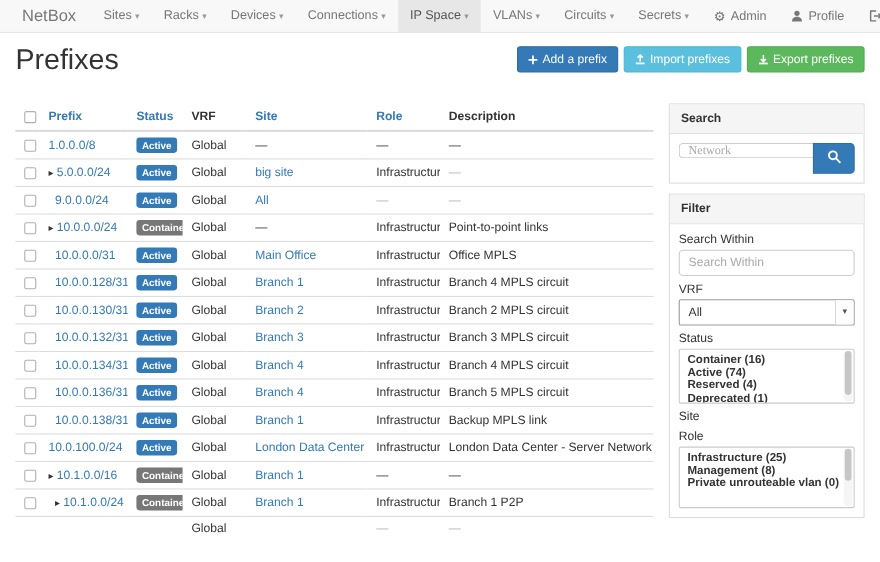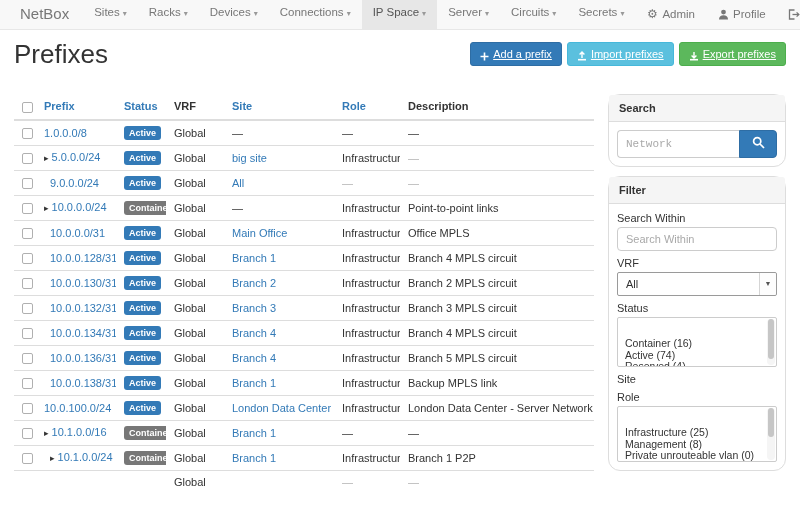--- a/index.html
+++ b/index.html
@@ -1,37 +1,37 @@
 <!DOCTYPE html>
 <html><head>
 <meta charset="utf-8">
 <style>
   * { margin:0; padding:0; box-sizing:border-box; }
   html,body { width:800px; height:511px; overflow:hidden; background:#fff;
     font-family:"Liberation Sans","DejaVu Sans",sans-serif; font-size:11px; color:#333; }
 
   
   .navbar { height:30px; background:#f8f8f8; border-bottom:1px solid #e7e7e7;
-    display:flex; align-items:flex-end; padding:0 8px; }
+    display:flex; align-items:center; padding:0 8px; }
   .brand { color:#777; font-size:15px; line-height:30px; padding:0 14px 0 12px; text-decoration:none; }
   .nav { display:flex; list-style:none; }
   .nav li { color:#777; font-size:11.5px; line-height:30px; padding:0 11px; cursor:pointer; white-space:nowrap; }
   .nav li.active { background:#e7e7e7; color:#555; }
   .nav .caret { font-size:8px; margin-left:3px; color:#999; }
   .nav-right { margin-left:auto; display:flex; list-style:none; }
   .nav-right li { display:flex; align-items:center; gap:4px; }
   .navicon { display:inline-flex; width:12px; height:12px; align-items:center; justify-content:center; color:#777; font-size:12px; }
 
   
   .container { padding:0 14px; }
   .header-bar { display:flex; align-items:flex-start; margin:6px 0 22px; }
   h1 { font-size:26px; font-weight:400; color:#333; line-height:36px; }
   .btn-group { margin-left:auto; margin-top:6px; display:flex; gap:5px; }
   .btn { border-radius:3px; color:#fff; font-size:11px; line-height:14px; padding:4px 9px;
-    display:inline-flex; align-items:flex-end; gap:4px; cursor:pointer; border:1px solid transparent; white-space:nowrap;text-decoration:underline; }
+    display:inline-flex; align-items:center; gap:4px; cursor:pointer; border:1px solid transparent; white-space:nowrap; }
   .btn-primary { background:#337ab7; border-color:#2e6da4; }
   .btn-info    { background:#5bc0de; border-color:#46b8da; }
   .btn-success { background:#5cb85c; border-color:#4cae4c; }
   .btn svg { display:block; }
 
   
   .main-row { display:flex; gap:14px; align-items:flex-start; }
   .table-wrap { flex:1; min-width:0; }
   .sidebar { width:178px; flex:0 0 178px; }
 
@@ -46,57 +46,57 @@
   .checkbox { display:inline-block; width:11px; height:11px; border:1px solid #b0b0b0; border-radius:2px; background:#fff; vertical-align:middle; cursor:pointer; }
   .indent { display:inline-block; }
   .tree-caret { color:#333; font-size:9px; margin-right:3px; cursor:pointer; }
   .badge { display:inline-block; min-width:30px; text-align:center; color:#fff; font-size:9px; font-weight:bold;
     padding:2px 5px; border-radius:3px; line-height:10px; }
   .badge-primary { background:#337ab7; }
   .badge-default { background:#777; }
   .muted { color:#b3b3b3; }
 
   
-  .panel { border:1px solid #ddd; border-radius:12px; background:#fff; margin-bottom:9px; }
+  .panel { border:1px solid #ddd; border-radius:0; background:#fff; margin-bottom:9px; }
   .panel-heading { background:#f5f5f5; border-bottom:1px solid #ddd; border-radius:3px 3px 0 0;
     padding:7px 10px; font-weight:bold; color:#333; }
   .panel-body { padding:8px; }
   .input-group { display:flex; }
-  .input-group input { flex:1; min-width:0; height:28px; border:1px solid #ccc; border-right:none;
-    border-radius:4px 0 0 4px; padding:0 8px; font-size:11px; font-family:Liberation Mono, monospace; color:#333; }
+  .input-group input { flex:1; min-width:0; height:14px; border:1px solid #ccc; border-right:none;
+    border-radius:4px 0 0 4px; padding:0 8px; font-size:11px; font-family:Liberation Serif, serif; color:#333; }
   .input-group .search-btn { width:38px; height:28px; background:#337ab7; border:1px solid #2e6da4;
     border-radius:0 4px 4px 0; display:flex; align-items:center; justify-content:center; cursor:pointer; }
   input::placeholder { color:#a9a9a9; }
   .field-label { display:block; margin:6px 0 3px; color:#333; }
   .panel-body .field-label:first-child { margin-top:0; }
   .text-input { width:100%; height:24px; border:1px solid #ccc; border-radius:4px; padding:0 8px;
     font-size:11px; font-family:inherit; color:#333; }
   .select { position:relative; width:100%; height:24px; border:1px solid #9a9a9a; border-radius:2px;
     background:#fff; line-height:22px; padding:0 8px; cursor:pointer; }
   .select .sel-arrow { position:absolute; right:0; top:0; bottom:0; width:17px; border-left:1px solid #d5d5d5;
     display:flex; align-items:center; justify-content:center; color:#555; font-size:7px; background:#fdfdfd; border-radius:0 2px 2px 0; }
   .listbox { position:relative; width:100%; border:1px solid #ccc; border-radius:2px; background:#fff;
-    overflow:hidden; padding:20px 0; }
+    overflow:hidden; padding:4px 0;font-weight:bold; }
   .listbox .opt { font-size:10.5px; line-height:11.5px; padding:0 0 0 7px; white-space:nowrap; cursor:pointer; color:#333; }
   .vscroll { position:absolute; top:1px; right:1px; bottom:1px; width:8px; background:#f5f5f5; border-radius:4px; }
   .vscroll .thumb { position:absolute; top:0; left:1px; right:1px; background:#c6c6c6; border-radius:3px; }
   .lb-status { height:50px; } .lb-site { height:86px; } .lb-role { height:56px; }
 </style>
 </head>
 <body>
 
 <div class="navbar">
   <a class="brand">NetBox</a>
   <ul class="nav">
       <li><span>Sites</span><span class="caret">▾</span></li>
       <li><span>Racks</span><span class="caret">▾</span></li>
       <li><span>Devices</span><span class="caret">▾</span></li>
       <li><span>Connections</span><span class="caret">▾</span></li>
       <li class="active"><span>IP Space</span><span class="caret">▾</span></li>
-      <li><span>Server</span><span class="caret">▾</span></li>
+      <li><span>VLANs</span><span class="caret">▾</span></li>
       <li><span>Circuits</span><span class="caret">▾</span></li>
       <li><span>Secrets</span><span class="caret">▾</span></li>
     </ul>
   <ul class="nav nav-right">
     <li>
       <span class="navicon">⚙</span>
       <span>Admin</span>
     </li>
     <li>
       <span class="navicon">

